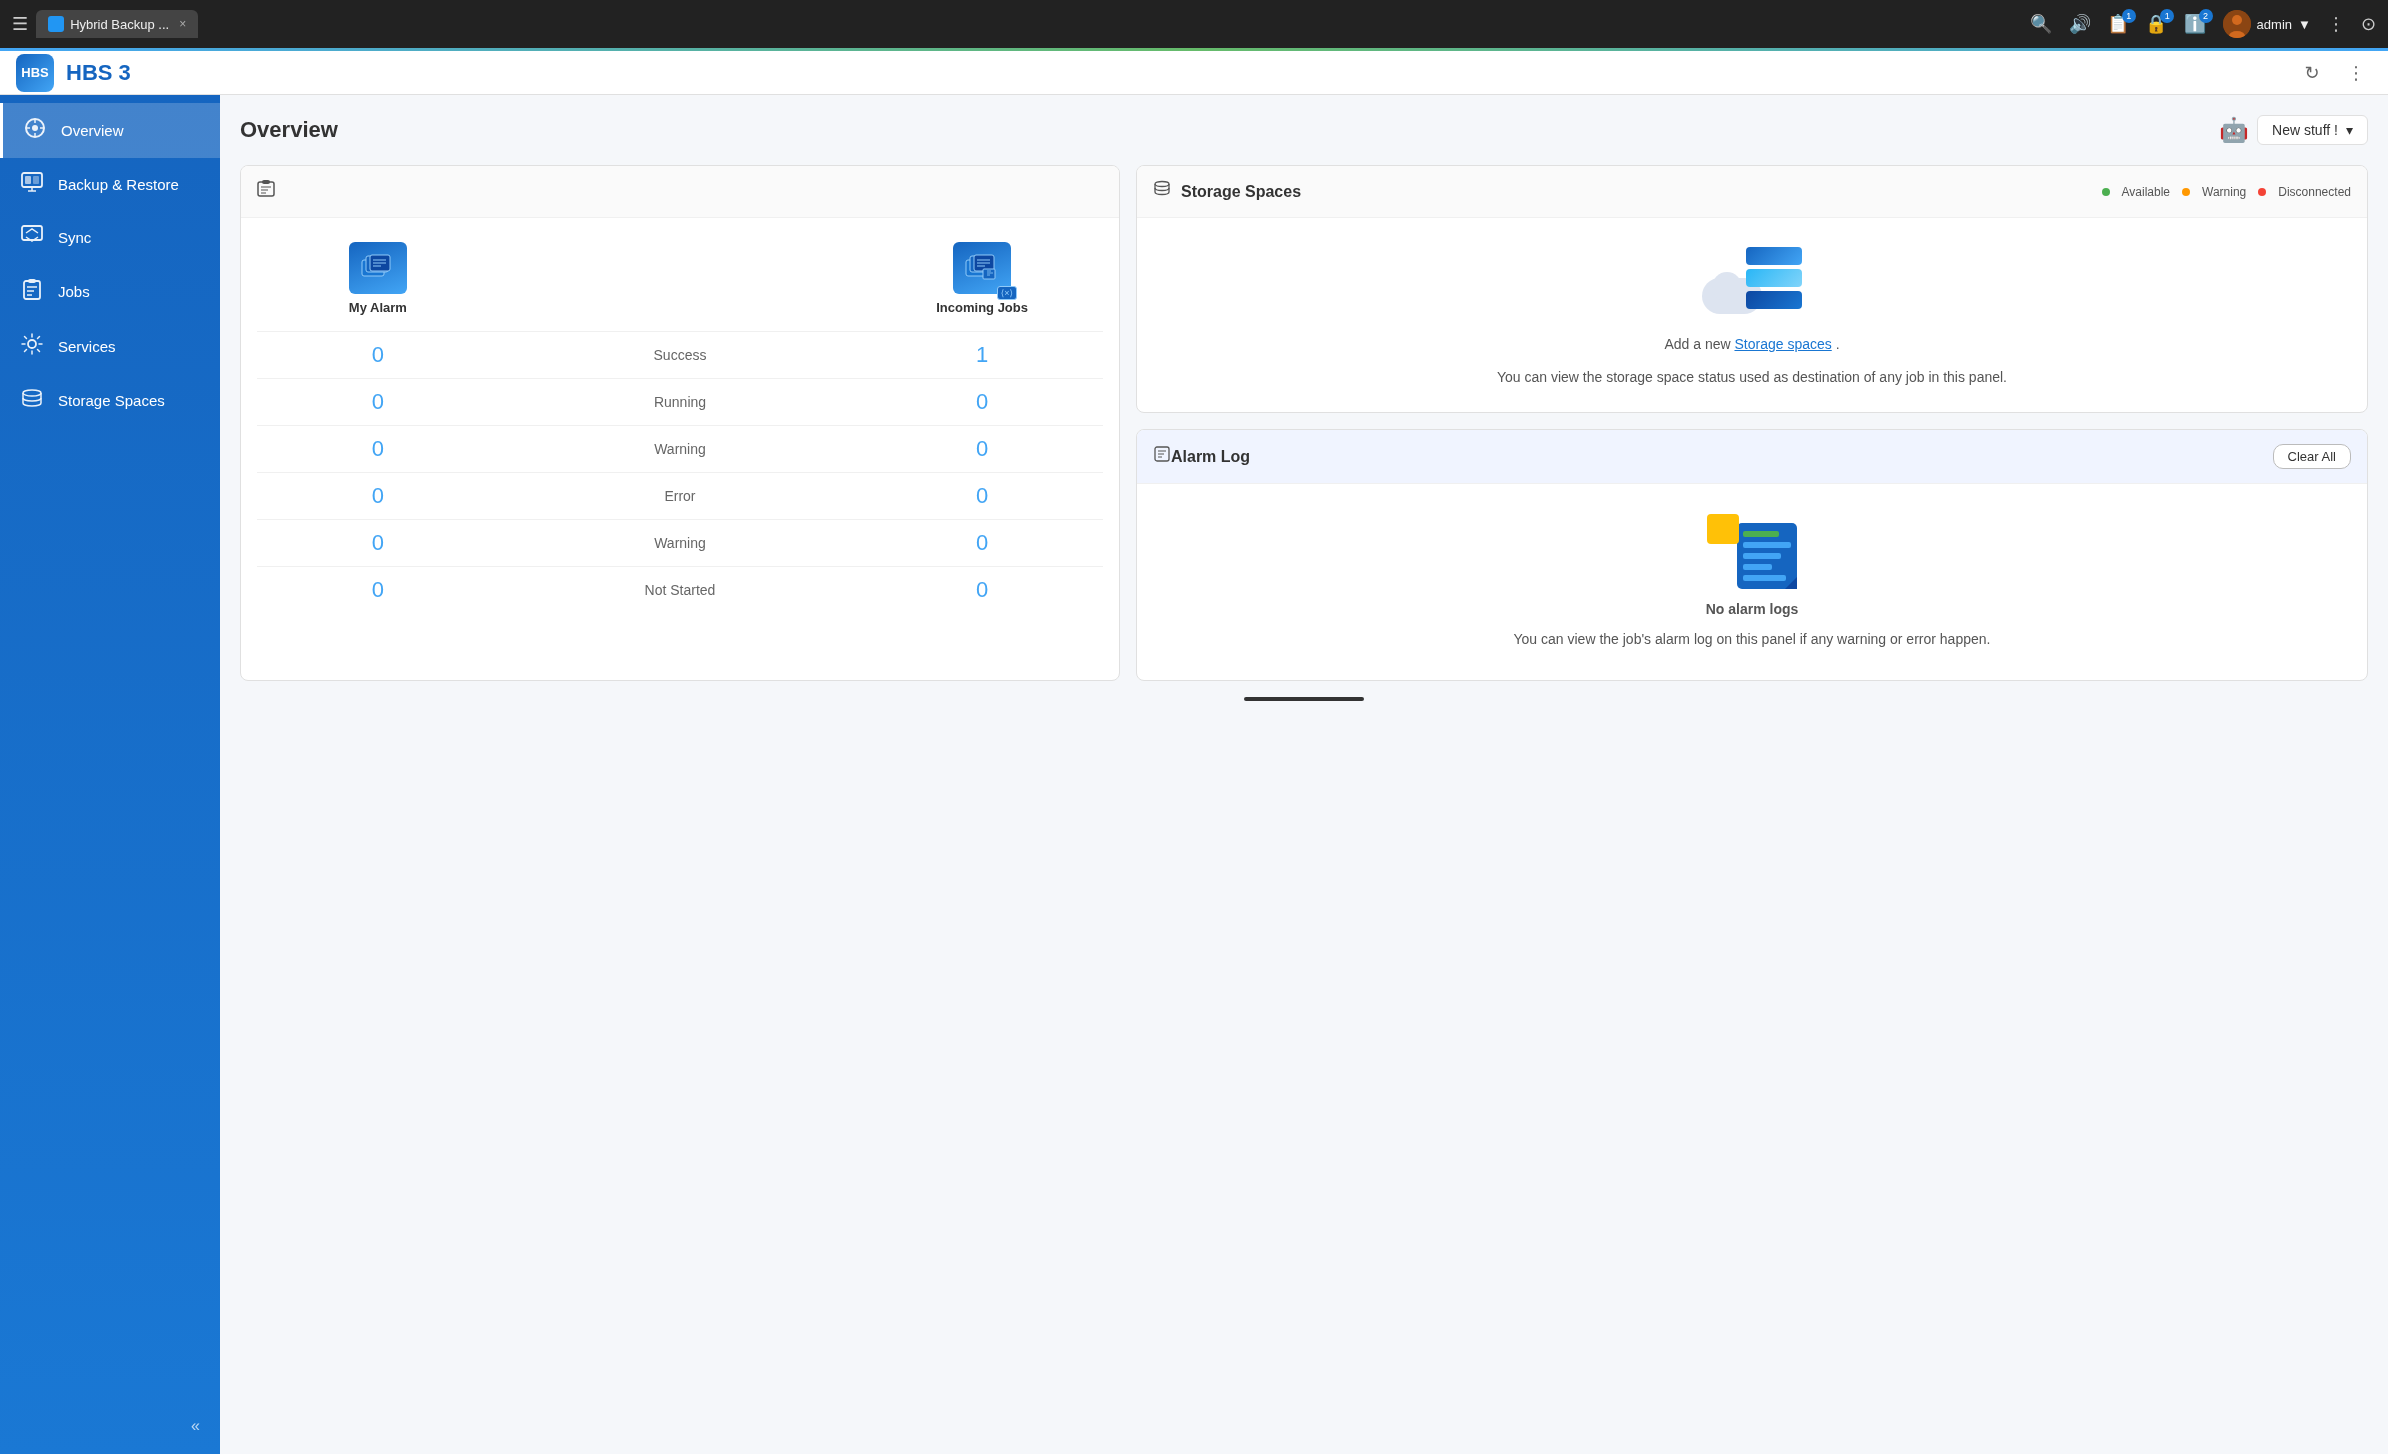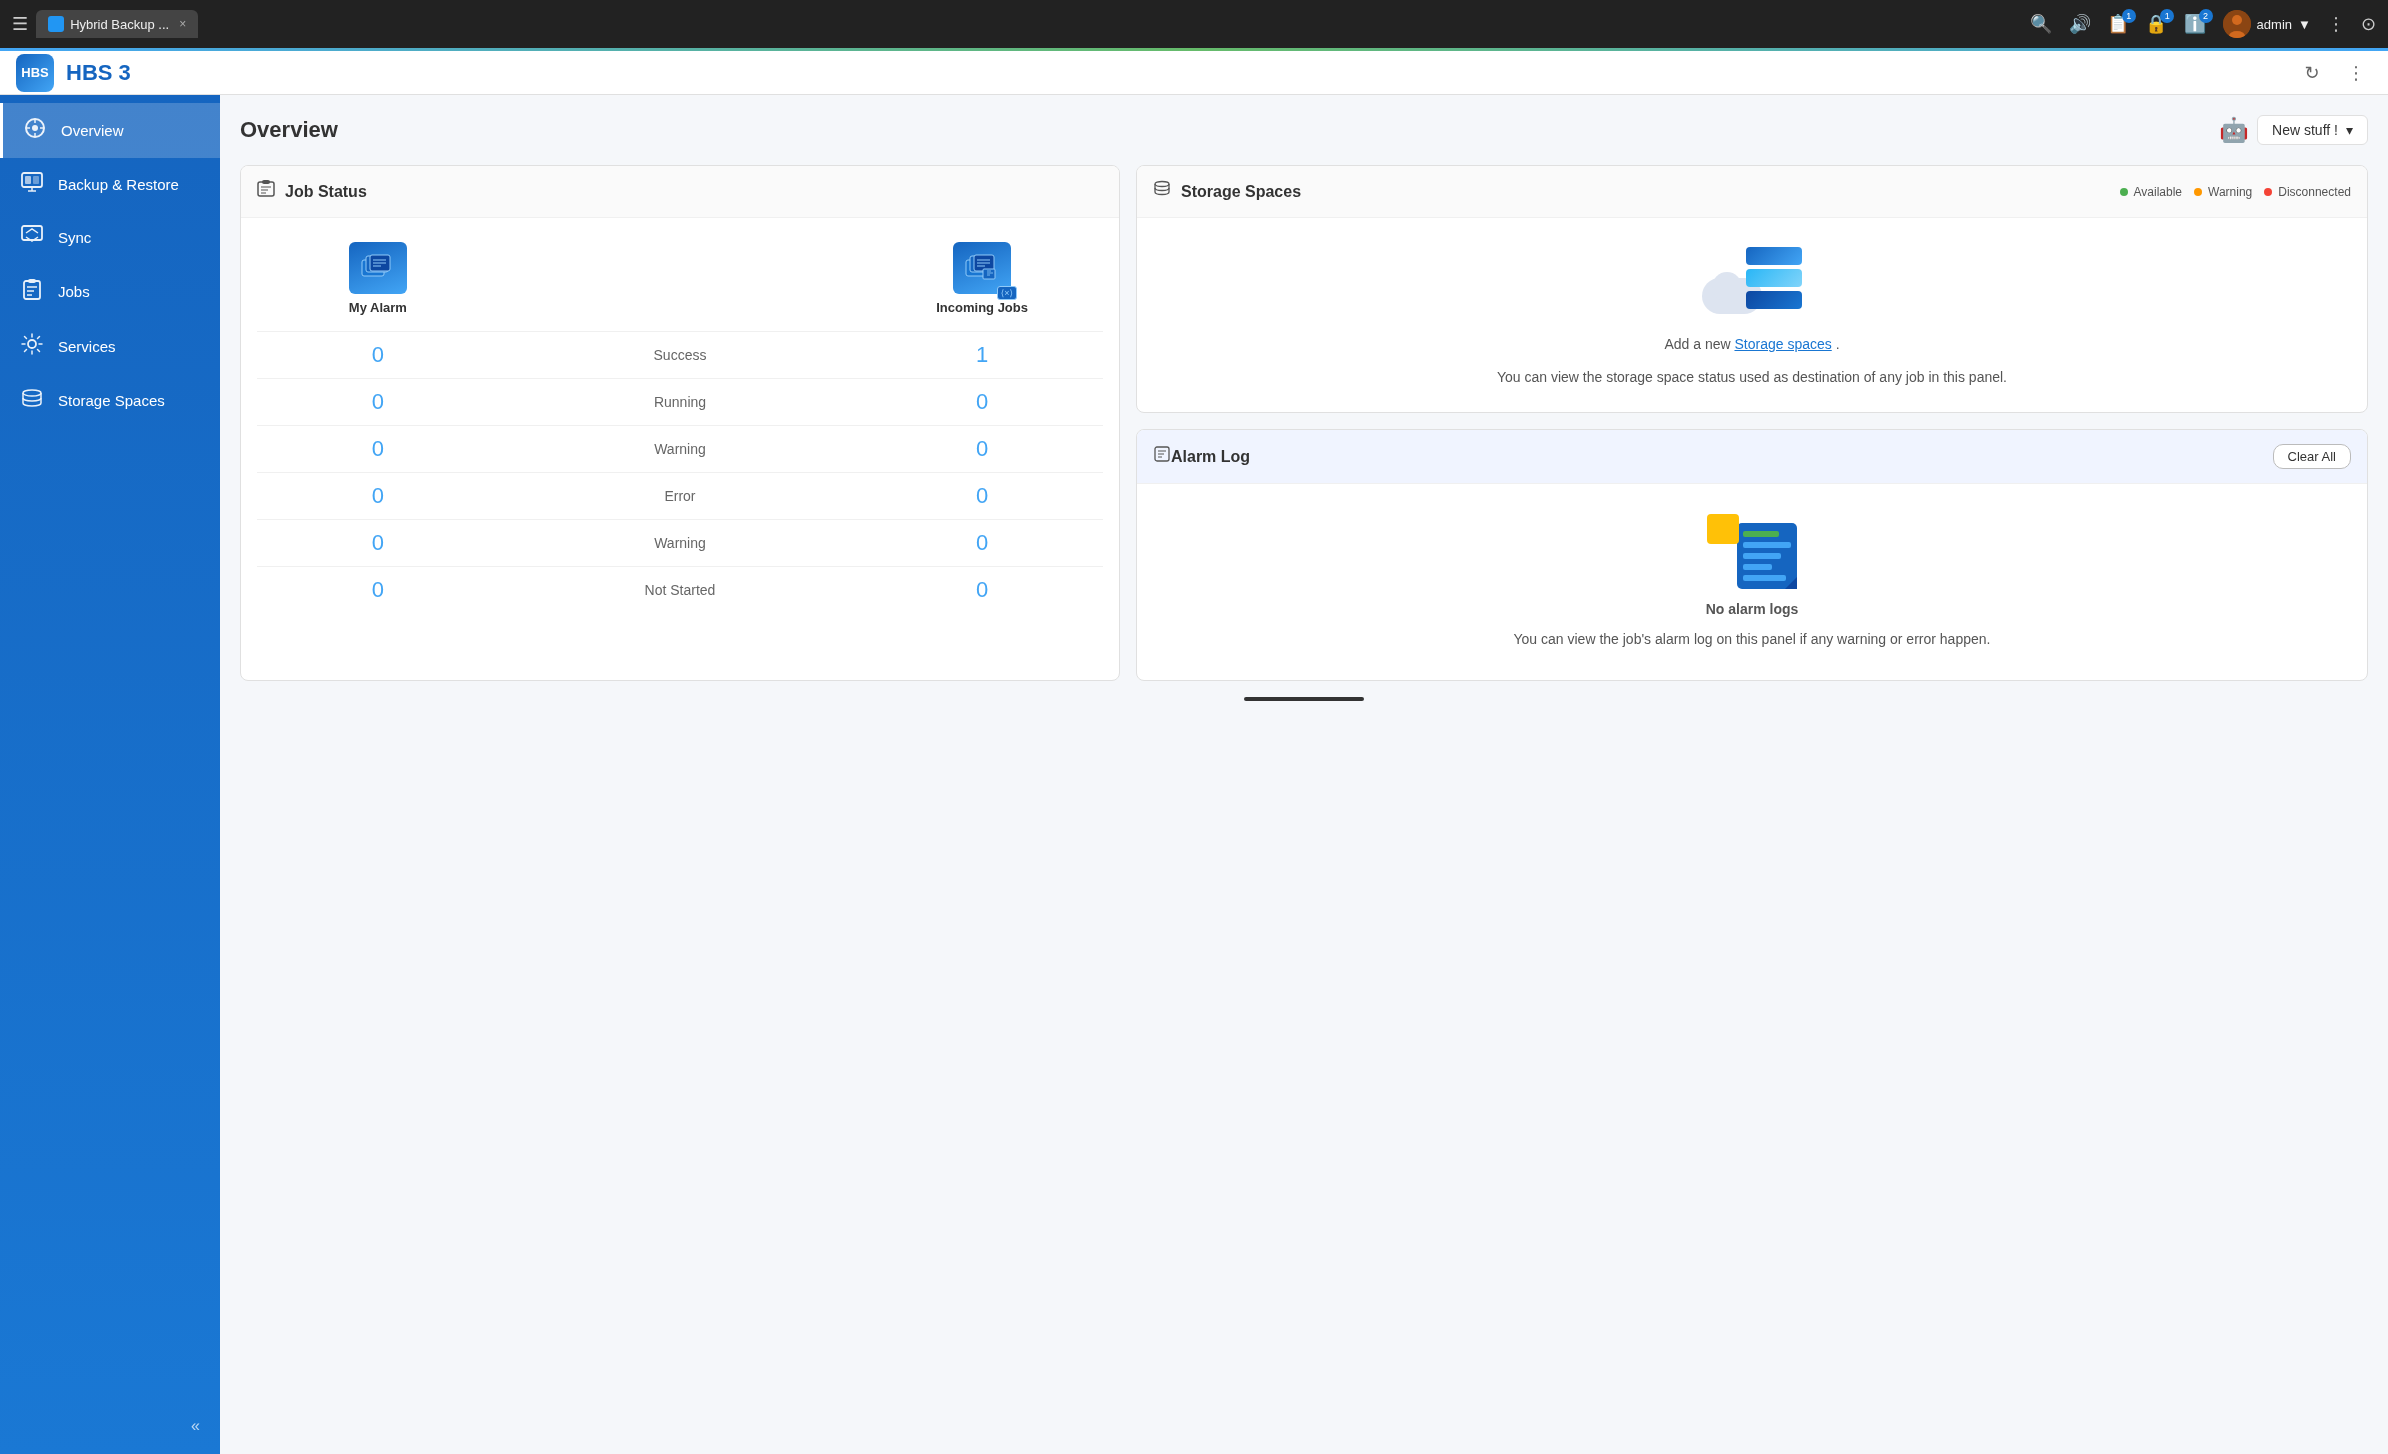--- a/index.html
+++ b/index.html
@@ -230,21 +230,21 @@
       text-align: center;
     }
 
     
     .ss-legend {
       display: flex;
       align-items: center;
       gap: 12px;
       margin-left: auto;
     }
-    .legend-item { display: flex; align-items: center; gap: 6px; font-size: 12px; color: #555; }
+    .legend-item { display: flex; align-items: center; gap: 12px; font-size: 12px; color: #555; }
     .legend-dot { width: 8px; height: 8px; border-radius: 50%; }
     .legend-available { background: #4CAF50; }
     .legend-warning { background: #FF9800; }
     .legend-disconnected { background: #f44336; }
 
     .storage-empty {
       display: flex;
       flex-direction: column;
       align-items: center;
       padding: 24px 16px;
@@ -455,21 +455,20 @@
           <div class="panel-header">
             <span class="panel-header-icon">
               <svg width="18" height="18" viewBox="0 0 18 18" fill="none">
                 <rect x="1" y="2" width="16" height="14" rx="2" stroke="#555" stroke-width="1.5"></rect>
                 <rect x="5" y="0" width="8" height="4" rx="2" fill="#555"></rect>
                 <line x1="4" y1="7" x2="14" y2="7" stroke="#555" stroke-width="1.2"></line>
                 <line x1="4" y1="10" x2="11" y2="10" stroke="#555" stroke-width="1.2"></line>
                 <line x1="4" y1="13" x2="9" y2="13" stroke="#555" stroke-width="1.2"></line>
               </svg>
             </span>
-            <span class="panel-title">Job Status</span>
           </div>
           <div class="panel-body">
 
             <div class="job-header-row">
               <div class="job-icon-col">
                 <div style="width:58px;height:52px;background:linear-gradient(160deg,#1565C0,#42A5F5);border-radius:6px;display:flex;align-items:center;justify-content:center;position:relative;">
                   <svg width="34" height="28" viewBox="0 0 34 28" fill="none">
                     <rect x="1" y="6" width="22" height="16" rx="2" fill="#1976D2" stroke="#90CAF9" stroke-width="1"></rect>
                     <rect x="5" y="2" width="22" height="16" rx="2" fill="#1565C0" stroke="#90CAF9" stroke-width="1"></rect>
                     <rect x="9" y="1" width="20" height="16" rx="2" fill="#0D47A1" stroke="#90CAF9" stroke-width="1"></rect>

